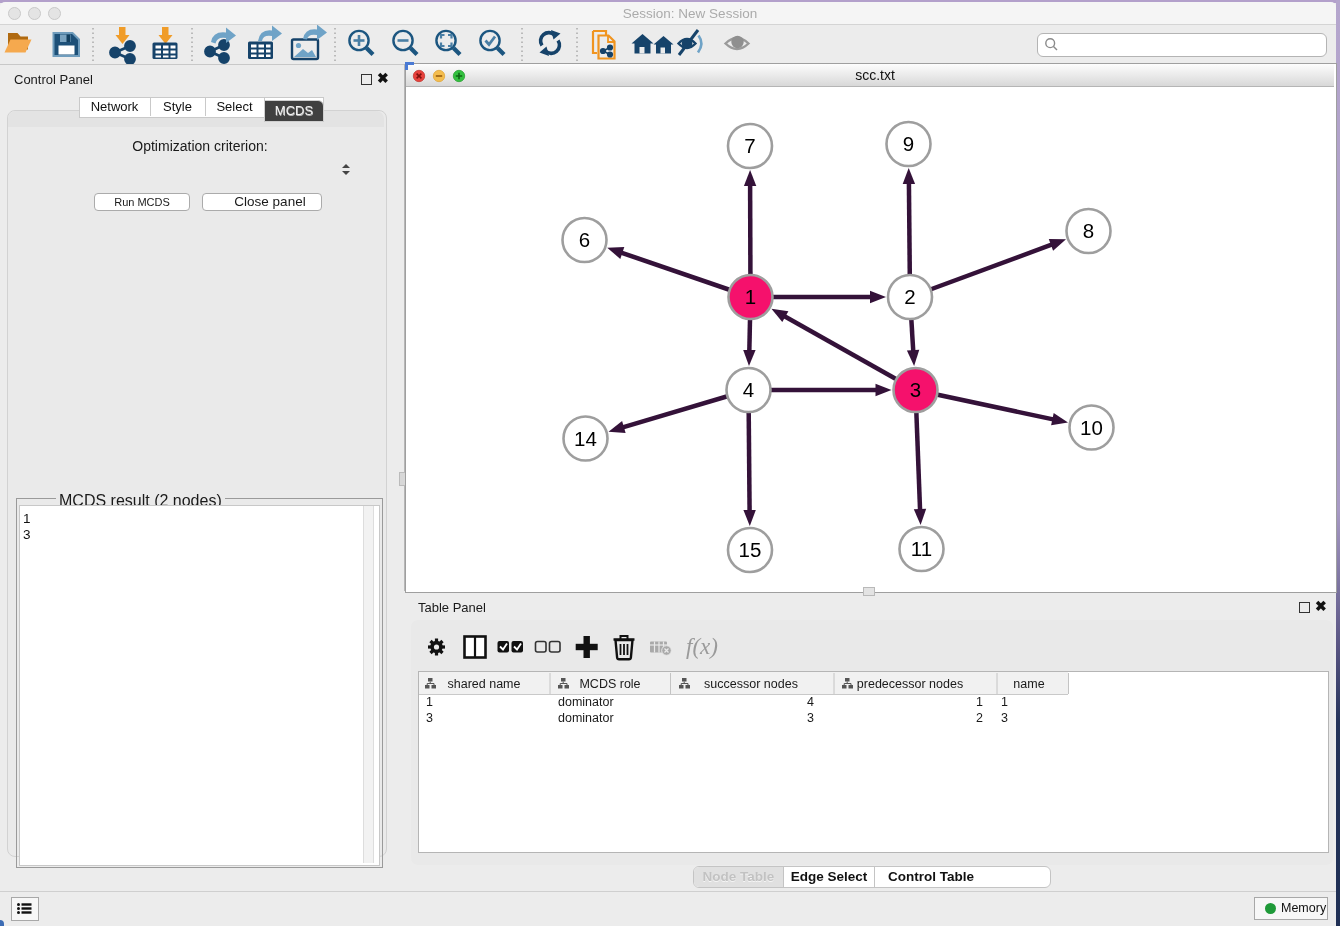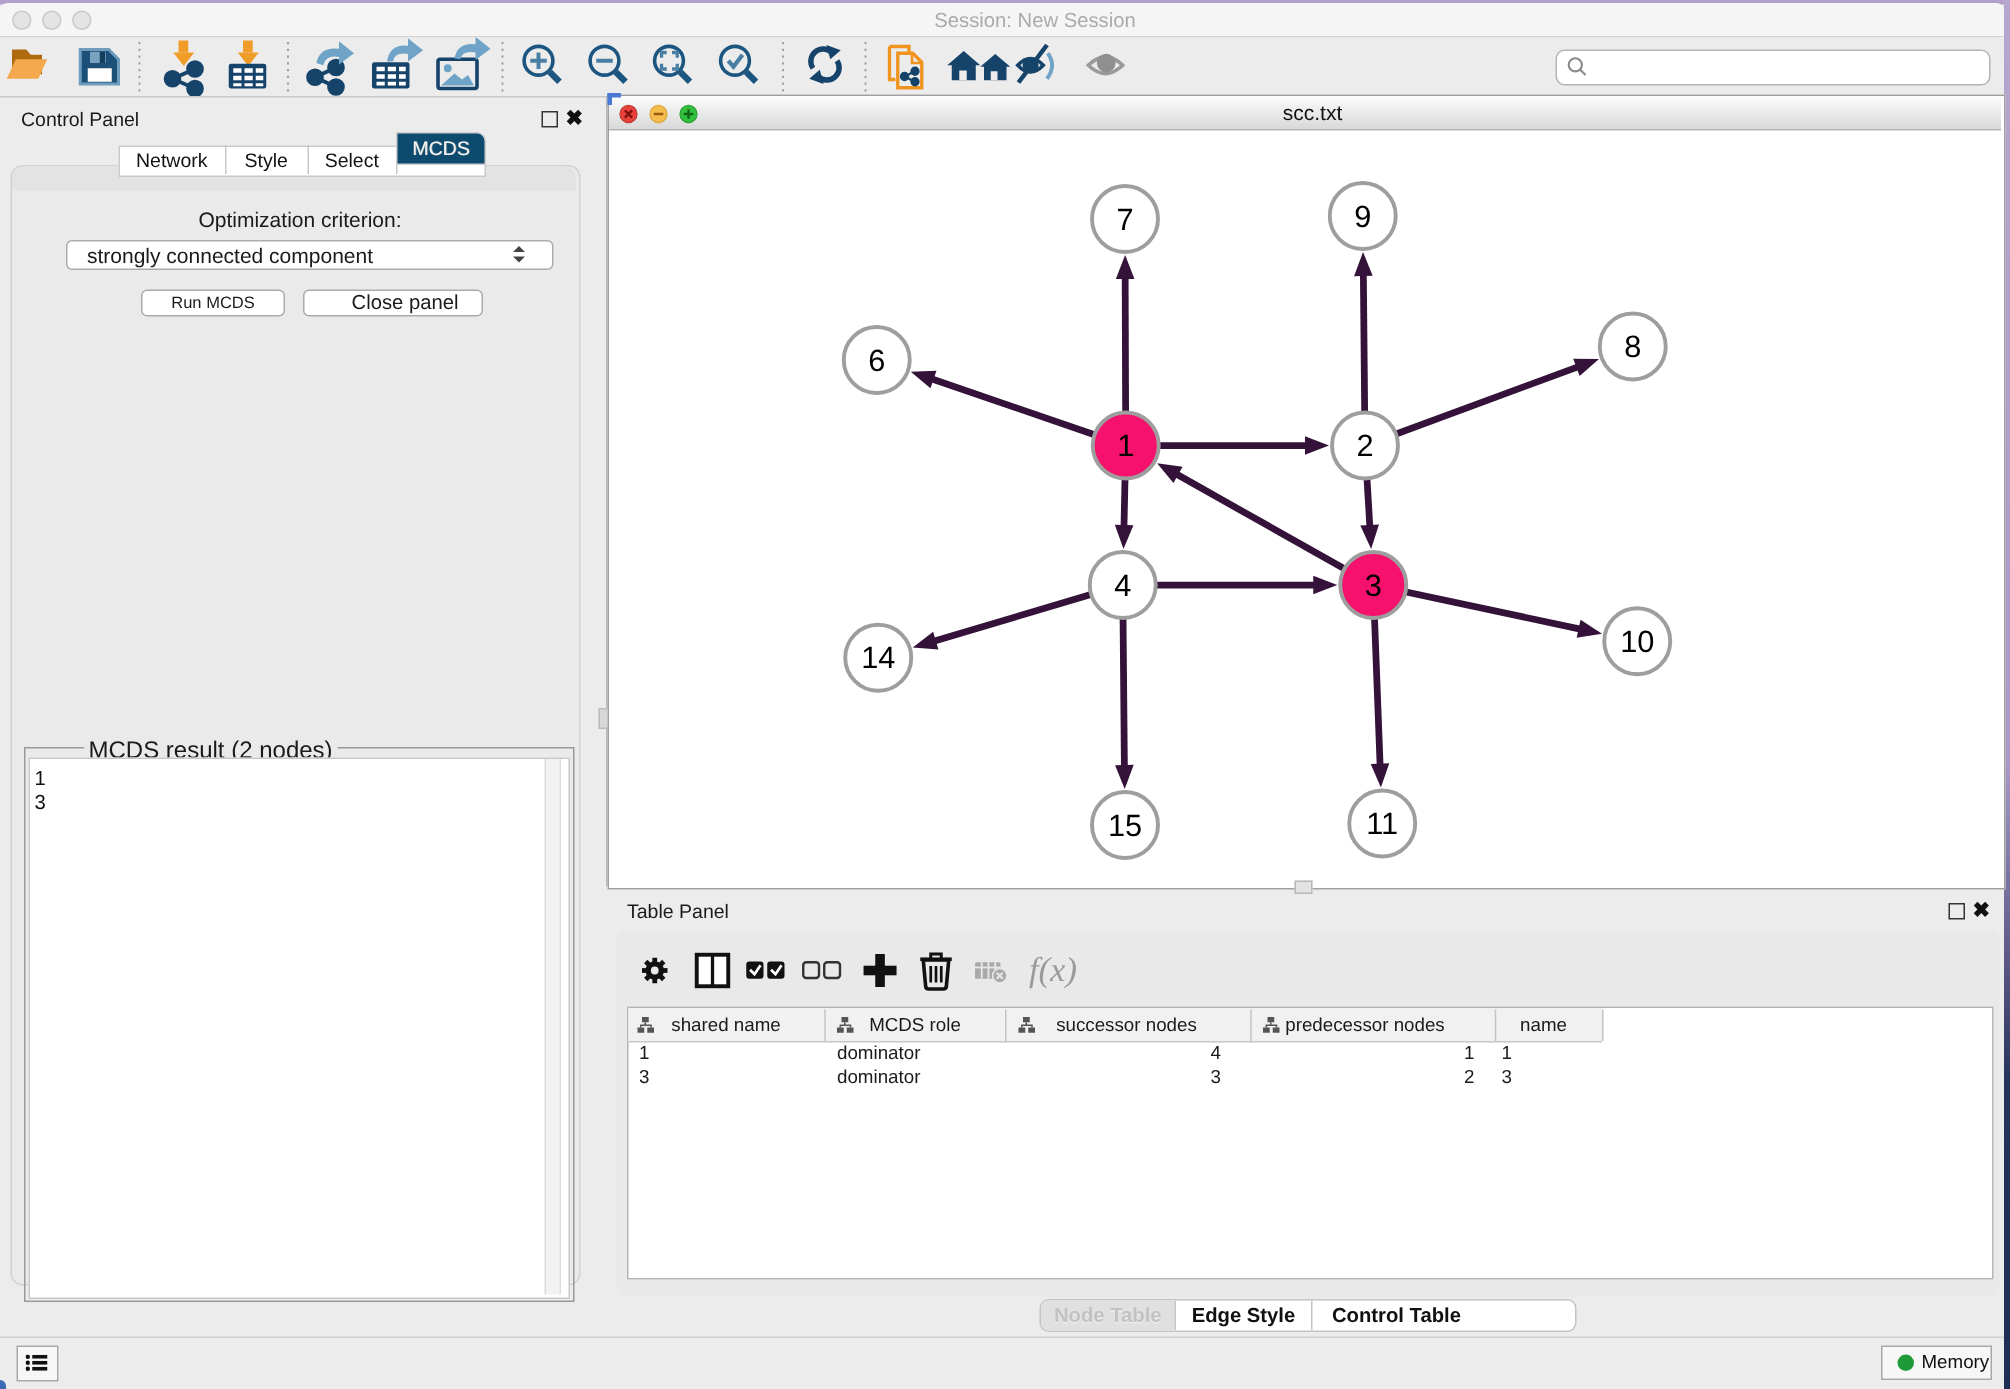--- a/index.html
+++ b/index.html
@@ -174,24 +174,23 @@
 <div class="abs" style="left:361px;top:74px;width:9px;height:9px;border:1.5px solid #333;"></div>
 <div class="abs" style="left:377px;top:70px;font-size:14px;color:#111;font-weight:bold;">✖</div>
 
 <div class="abs" style="left:7px;top:110px;width:378px;height:745px;background:#eaeaea;border:1px solid #d2d2d2;border-radius:8px;"></div>
 <div class="abs" style="left:8px;top:111px;width:376px;height:16px;background:#e3e3e3;border-radius:8px 8px 0 0;"></div>
 
 <div class="abs" style="left:79px;top:97px;width:243px;height:19px;background:#fff;border:1px solid #c9c9c9;font-size:13px;"></div>
 <div class="abs" style="left:79px;top:97px;width:71px;height:19px;border-right:1px solid #c9c9c9;text-align:center;font-size:13px;line-height:19px;color:#111;">Network</div>
 <div class="abs" style="left:150px;top:97px;width:55px;height:19px;border-right:1px solid #c9c9c9;text-align:center;font-size:13px;line-height:19px;color:#111;">Style</div>
 <div class="abs" style="left:205px;top:97px;width:59px;height:19px;border-right:1px solid #c9c9c9;text-align:center;font-size:13px;line-height:19px;color:#111;">Select</div>
-<div class="abs" style="left:264px;top:88px;width:58px;height:20px;background:#0c4a6e;border:1px solid #cfcfcf;border-radius:0 6px 0 0;text-align:center;font-size:13px;line-height:20px;color:#f2f2f2;text-shadow:0.5px 0.5px 0.5px #b0b0b0;">MCDS</div>
+<div class="abs" style="left:264px;top:100px;width:58px;height:20px;background:#404040;border:1px solid #cfcfcf;border-radius:0 6px 0 0;text-align:center;font-size:13px;line-height:20px;color:#f2f2f2;text-shadow:0.5px 0.5px 0.5px #b0b0b0;">MCDS</div>
 
 <div class="abs" style="left:0;top:138px;width:400px;text-align:center;font-size:14px;color:#1a1a1a;">Optimization criterion:</div>
-<div class="abs" style="left:44px;top:160px;width:310px;height:18px;background:#fff;border:1px solid #ababab;border-radius:4px;font-size:14px;line-height:18px;color:#1a1a1a;padding-left:13px;">strongly connected component</div>
 <svg class="abs" style="left:340px;top:163px;" width="12" height="13" viewBox="0 0 12 13">
       <path d="M2 5 L6 1 L10 5 Z" fill="#444"></path>
       <path d="M2 8 L6 12 L10 8 Z" fill="#444"></path>
     </svg>
 <div class="abs" style="left:94px;top:193px;width:94px;height:16px;background:#fff;border:1px solid #ababab;border-radius:4px;text-align:center;font-size:11px;line-height:16px;color:#1a1a1a;">Run MCDS</div>
 <div class="abs" style="left:202px;top:193px;width:102px;height:16px;background:#fff;border:1px solid #ababab;border-radius:4px;text-align:center;font-size:13.5px;line-height:16px;color:#1a1a1a;padding-left:16px;">Close panel</div>
 
 <div class="abs" style="left:16px;top:498px;width:365px;height:368px;border:1px solid #9a9a9a;"></div>
 <div class="abs" style="left:20px;top:492px;font-size:16px;color:#1a1a1a;background:#eaeaea;padding:0 3px;margin-left:36px;">MCDS result (2 nodes)</div>
 <div class="abs" style="left:19px;top:505px;width:359px;height:359px;background:#fff;border:1px solid #c8c8c8;"></div>
@@ -378,21 +377,21 @@
 <span style="position:absolute;left:7px;">3</span>
 <span style="position:absolute;left:139px;">dominator</span>
 <span style="position:absolute;left:295px;width:100px;text-align:right;">3</span>
 <span style="position:absolute;left:464px;width:100px;text-align:right;">2</span>
 <span style="position:absolute;left:582px;">3</span>
 </div>
 </div>
 
 <div class="abs" style="left:693px;top:866px;width:356px;height:20px;border:1px solid #c4c4c4;border-radius:6px;background:#fff;overflow:hidden;font-size:13.5px;font-weight:bold;">
 <div style="float:left;width:89px;height:20px;background:#e0e0e0;color:#c2c2c2;text-align:center;line-height:20px;text-shadow:0 1px 0 #f5f5f5;">Node Table</div>
-<div style="float:left;width:91px;height:20px;border-left:1px solid #c4c4c4;color:#111;text-align:center;line-height:20px;box-sizing:border-box;">Edge Style</div>
+<div style="float:left;width:91px;height:20px;border-left:1px solid #c4c4c4;color:#111;text-align:center;line-height:20px;box-sizing:border-box;">Edge Select</div>
 <div style="float:left;width:113px;height:20px;border-left:1px solid #c4c4c4;color:#111;text-align:center;line-height:20px;box-sizing:border-box;">Control Table</div>
 <div style="float:left;width:80px;height:20px;border-left:1px solid #c4c4c4;color:#111;text-align:center;line-height:20px;box-sizing:border-box;">Motifs</div>
 </div>
 
 <div class="abs" style="left:0;top:891px;width:1336px;height:1px;background:#cfcfcf;"></div>
 <div class="abs" style="left:11px;top:897px;width:26px;height:22px;background:#f7f7f7;border:1px solid #a8a8a8;"></div>
 <svg class="abs" style="left:17px;top:903px;" width="15" height="11" viewBox="0 0 15 11">
 <circle cx="1.5" cy="1.5" r="1.5" fill="#111"></circle>
       <circle cx="1.5" cy="5.5" r="1.5" fill="#111"></circle>
       <circle cx="1.5" cy="9.5" r="1.5" fill="#111"></circle>

